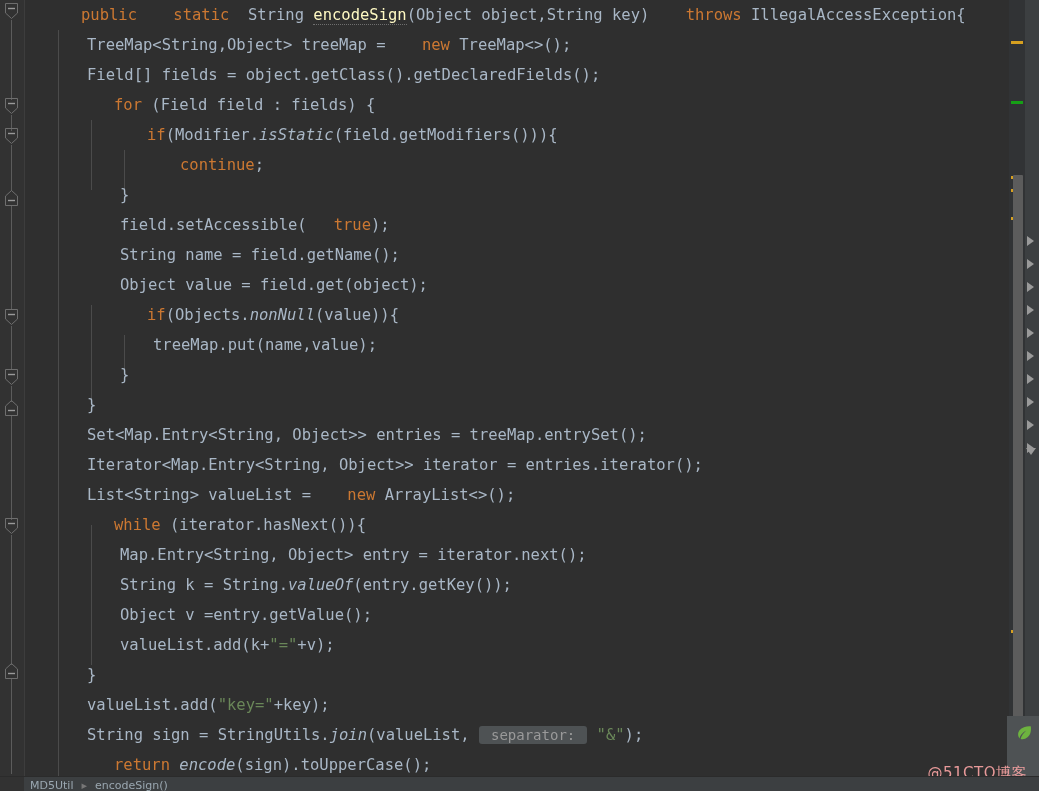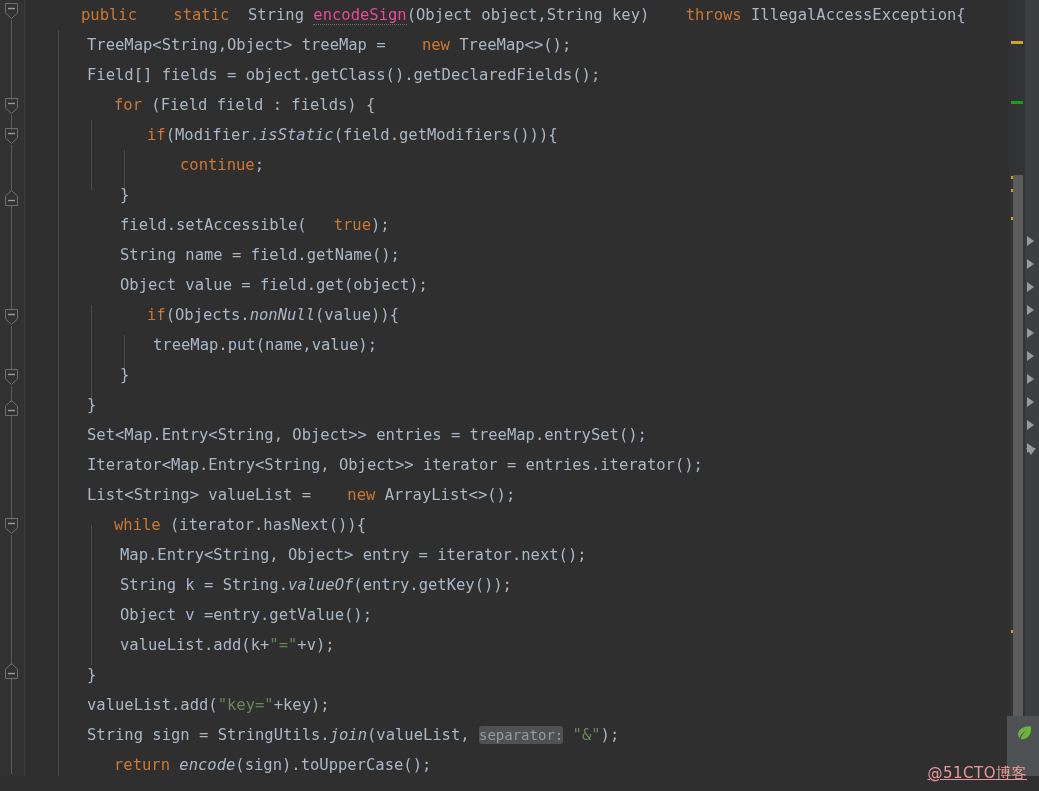--- a/index.html
+++ b/index.html
@@ -80,27 +80,27 @@
     position: absolute;
     width: 1px;
     background: #4b4b4b;
   }
 
   
   .kw      { color: #cc7832; margin-left: 27px; }
   .plain   { color: #a9b7c6; }
   .str     { color: #6a8759; }
   .static  { color: #a9b7c6; font-style: italic; }
-  .declname{ color: #ec4899; border-bottom: 1px dotted #6e6e6e; }
+  .declname{ color: #fef9c3; border-bottom: 1px dotted #6e6e6e; }
 
   .inlay {
     background: #4e5254;
     color: #9a9a9a;
     border-radius: 3px;
-    padding: 1px 0;
+    padding: 1px 12px;
     font-size: 14px;
     font-style: normal;
   }
 
   
   #stripe {
     position: absolute;
     left: 1009px; top: 0;
     width: 18px; height: 776px;
     background: #3c3f41;
@@ -316,14 +316,20 @@
   <div id="tool-panel">
     <svg id="leaf-icon" viewBox="0 0 20 20" xmlns="http://www.w3.org/2000/svg">
       <path d="M17.5 2.5 C 14 2 8 3 5 7 C 2.5 10.3 3.5 14 5 16
                C 5.6 13 8 9.5 12.5 7.2 C 9.5 9.8 7 13.2 6.3 16.6
                C 11 18 16 14.5 17.2 9.8 C 17.9 7 17.9 4.5 17.5 2.5 Z" fill="#6db33f"></path>
     </svg>
   </div>
 
   <div id="watermark">@51CTO博客</div>
 
+  <div id="breadcrumb-bar">
+    <div id="bc-gutter"></div>
+    <span class="crumb">MD5Util</span>
+    <span class="sep">▸</span>
+    <span class="crumb">encodeSign()</span>
+  </div>
 
 </div>
 
 </body></html>

